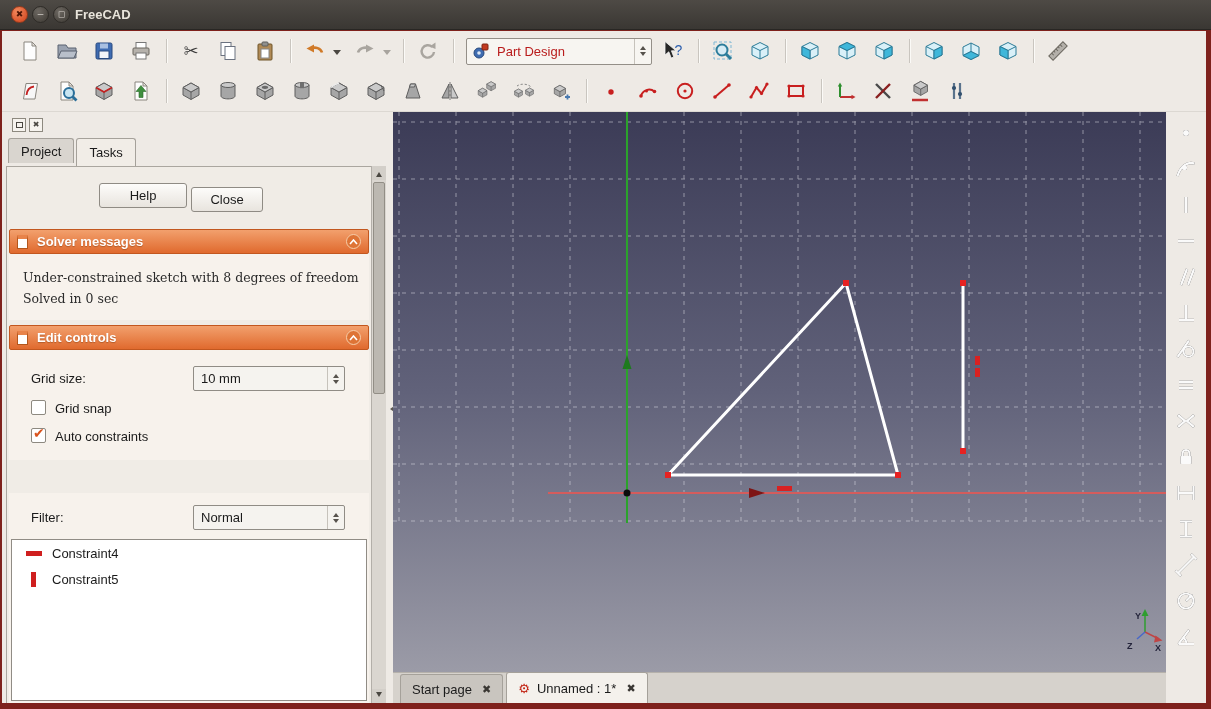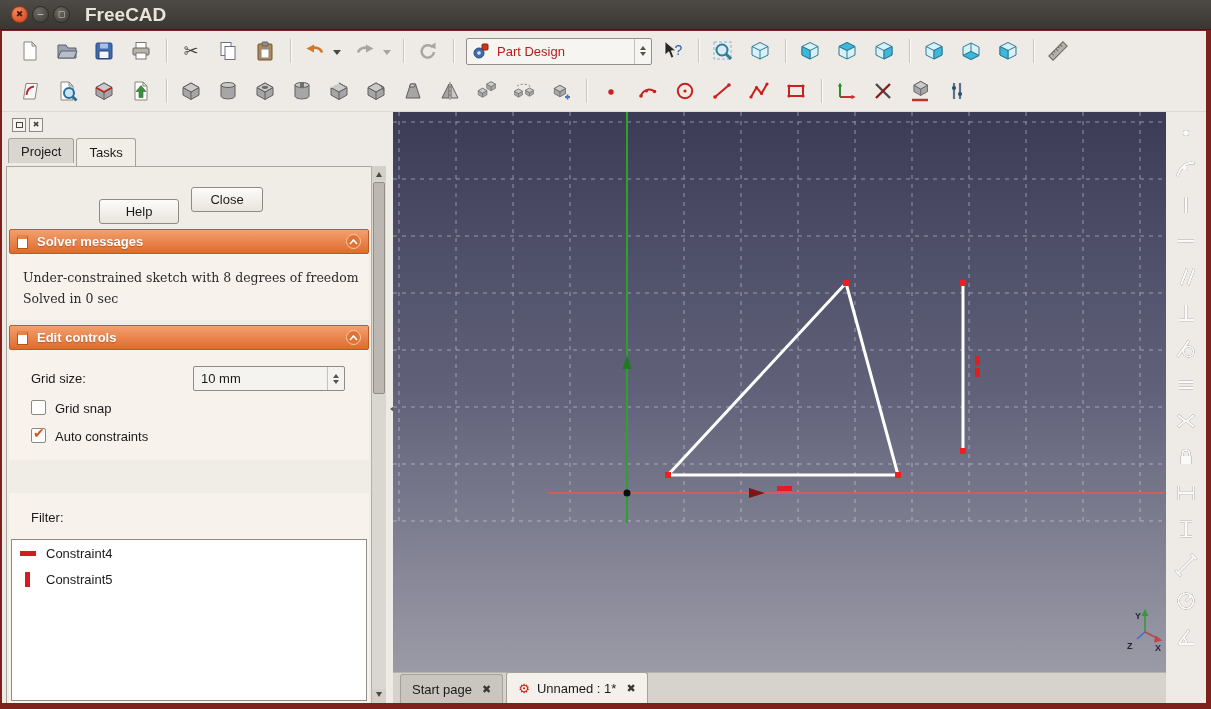--- a/index.html
+++ b/index.html
@@ -5,21 +5,21 @@
 *{margin:0;padding:0;box-sizing:border-box}
 html,body{width:1211px;height:709px;overflow:hidden}
 body{font-family:"Liberation Sans","DejaVu Sans",sans-serif;font-size:13px;color:#1b1b1b;background:#7e211c}
 .screen{position:relative;width:1211px;height:709px;background:#7e211c;overflow:hidden}
 
 .titlebar{position:absolute;left:0;top:0;width:1211px;height:30px;background:linear-gradient(#4e4a45,#3a3733);border-bottom:1px solid #282623;display:flex;align-items:center}
 .wbtn{width:17px;height:17px;border-radius:50%;display:flex;align-items:center;justify-content:center;font-size:9px;line-height:1;flex:none}
 .wbtn.close{margin-left:11px;background:radial-gradient(circle at 35% 30%,#f28a5e,#d9542c 72%);border:1px solid #97much?}
 .wbtn.close{margin-left:11px;background:radial-gradient(circle at 35% 30%,#f28a5e,#d9542c 72%);border:1px solid #963a1c;color:#4e1505;font-weight:bold}
 .wbtn.gray{margin-left:4px;background:radial-gradient(circle at 35% 30%,#6d6862,#48443e 75%);border:1px solid #2e2b27;color:#d2cec7}
-.title{margin-left:15px;font-weight:bold;color:#e8e4db;font-size:19px}
+.title{margin-left:5px;font-weight:bold;color:#e8e4db;font-size:13px}
 
 .tbar{position:absolute;left:2px;width:1204px;background:#eeeae5;display:flex;align-items:center}
 #tbar1{top:31px;height:40px;padding-left:14px}
 #tbar2{top:71px;height:41px;padding-left:14px;border-bottom:1px solid #dcd8d2}
 .ti{width:28px;height:28px;margin-right:9px;display:flex;align-items:center;justify-content:center;flex:none}
 .i24{width:24px;height:24px;display:block}
 .tsep{width:2px;height:24px;margin:0 9px 0 2px;background:#c9c5bf;border-right:1px solid #fbfaf7;flex:none}
 .caret{width:0;height:0;border:4px solid transparent;border-top:5px solid #4a4741;margin:7px 10px 0 -5px;flex:none}
 .caret.dis{border-top-color:#a8a49e}
 .glyph{font-family:"DejaVu Sans",sans-serif;line-height:1}
@@ -46,21 +46,21 @@
 .sec-h .t{margin-left:9px;color:#fff;font-weight:bold;text-shadow:0 1px 1px rgba(120,50,10,.45);flex:1}
 .sec-h .col{width:15px;height:15px;border-radius:50%;background:#de7436;border:1px solid #f6cda9;display:flex;align-items:center;justify-content:center;flex:none}
 .sec-b{position:absolute;left:2px;right:2px;background:#f7f2ec}
 .msg{font-family:"DejaVu Serif","Liberation Serif",serif;font-size:12.5px;color:#2b2b2b;padding-left:14px;line-height:21px}
 .chk{position:absolute;width:15px;height:15px;background:#fff;border:1px solid #8d8980;border-radius:2px}
 .chk.checked::after{content:"✔";position:absolute;left:1px;top:-4px;font-size:14px;color:#d9531d;font-weight:bold;font-family:"DejaVu Sans",sans-serif}
 .lbl{position:absolute;white-space:nowrap;color:#1b1b1b}
 .spinbox{position:absolute;height:25px;background:#f5f3ef;border:1px solid #908c85;border-radius:2px;display:flex;align-items:center}
 .spinbox .txt{flex:1;padding-left:7px}
 .listbox{position:absolute;left:2px;right:2px;top:46px;bottom:2px;background:#fff;border:1px solid #908c85}
-.li{height:26px;display:flex;align-items:center;padding-left:7px}
+.li{height:26px;display:flex;align-items:center;padding-left:13px}
 .ci{width:17px;height:17px;margin-right:10px;display:flex;align-items:center;justify-content:center;flex:none}
 .ci-h{width:16px;height:5px;background:#cf1f1f}
 .ci-v{width:5px;height:15px;background:#cf1f1f}
 .vsb{position:absolute;right:0;top:54px;width:15px;height:537px;background:#dad6d0;border-left:1px solid #b3afa9}
 .vsb .ar{position:absolute;left:0;width:100%;height:14px;background:#d3cfc9;display:flex;align-items:center;justify-content:center}
 .vsb .tri-up{width:0;height:0;border:3.5px solid transparent;border-bottom:5px solid #4a4741}
 .vsb .tri-dn{width:0;height:0;border:3.5px solid transparent;border-top:5px solid #4a4741}
 .vsb .thumb{position:absolute;left:1px;right:1px;top:16px;height:212px;background:#bcb8b1;border:1px solid #928e86;border-radius:2px}
 .splitter{position:absolute;left:386px;top:112px;width:7px;height:591px;background:#eeeae5}
 .splitter .coll{position:absolute;left:-1px;top:292px;width:0;height:0;border:5px solid transparent;border-right:7px solid #5b5852}
@@ -446,21 +446,21 @@
     </div>
     <div class="tabs">
       <div class="tab">
           <span>Project</span>
         </div>
       <div class="tab active">
           <span>Tasks</span>
         </div>
     </div>
     <div class="panel">
-      <div class="btn" style="left:92px;top:32px;width:80px">
+      <div class="btn" style="left:92px;top:16px;width:88px">
           <span>Help</span>
         </div>
       <div class="btn" style="left:184px;top:20px;width:72px">
           <span>Close</span>
         </div>
 
       <div class="sec-h" style="top:62px">
         <span class="pg"></span>
         <span class="t">Solver messages</span>
         <span class="col">
@@ -493,20 +493,27 @@
             </span>
         </div>
         <span class="chk" style="left:22px;top:50px"></span>
         <span class="lbl" style="left:46px;top:51px">Grid snap</span>
         <span class="chk checked" style="left:22px;top:78px"></span>
         <span class="lbl" style="left:46px;top:79px">Auto constraints</span>
       </div>
 
       <div class="sec-b" style="top:326px;bottom:0">
         <span class="lbl" style="left:22px;top:17px">Filter:</span>
+        <div class="spinbox" style="left:184px;top:12px;width:152px">
+          <span class="txt">Normal</span>
+          <span class="spin-arrows">
+              <i class="up"></i>
+              <i class="dn"></i>
+            </span>
+        </div>
         <div class="listbox">
           <div class="li">
             <span class="ci">
                 <span class="ci-h"></span>
               </span>
             <span>Constraint4</span>
           </div>
           <div class="li">
             <span class="ci">
                 <span class="ci-v"></span>

